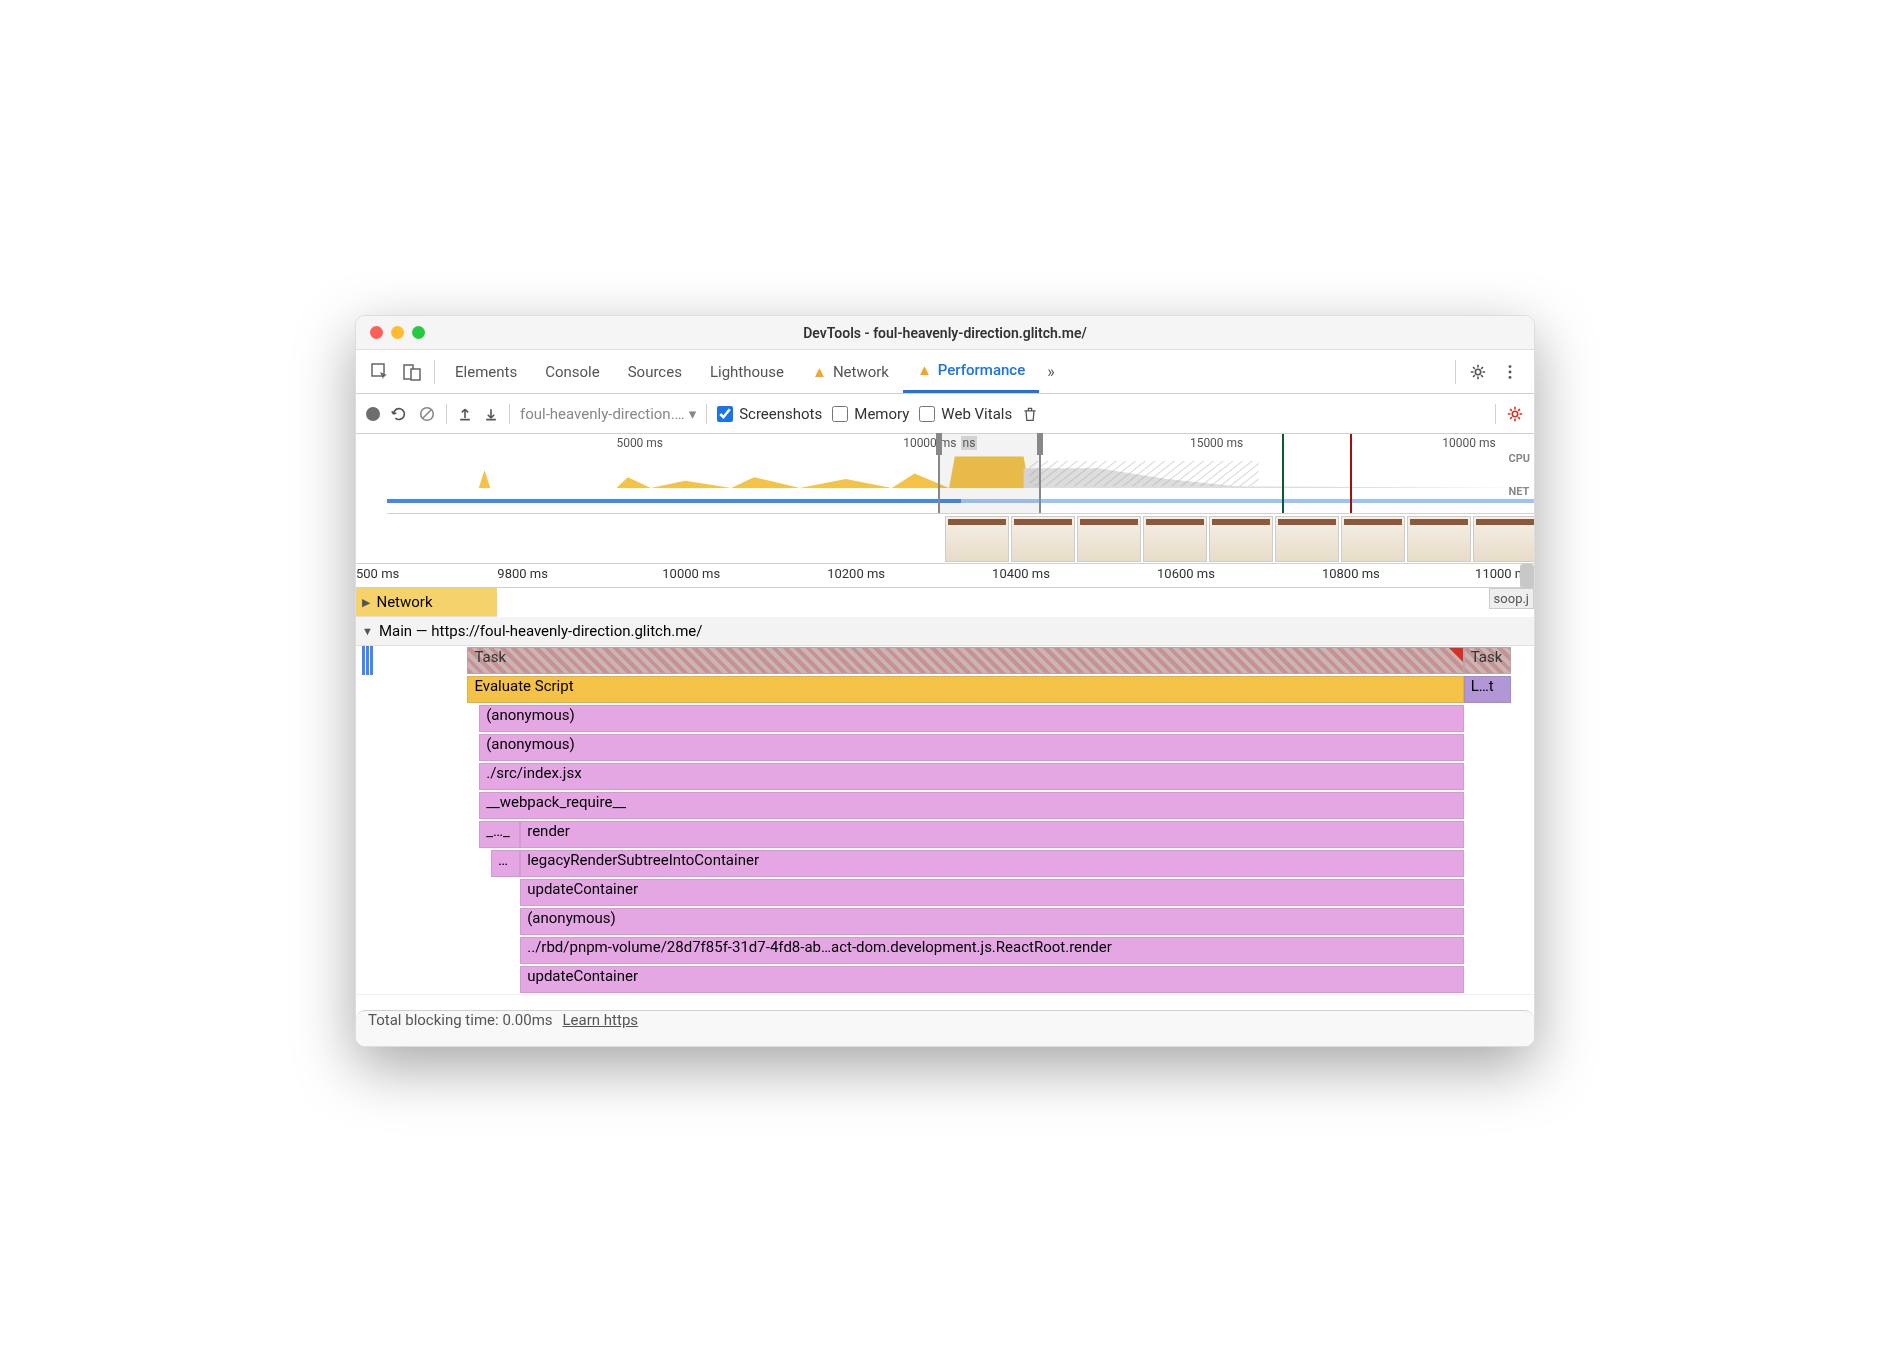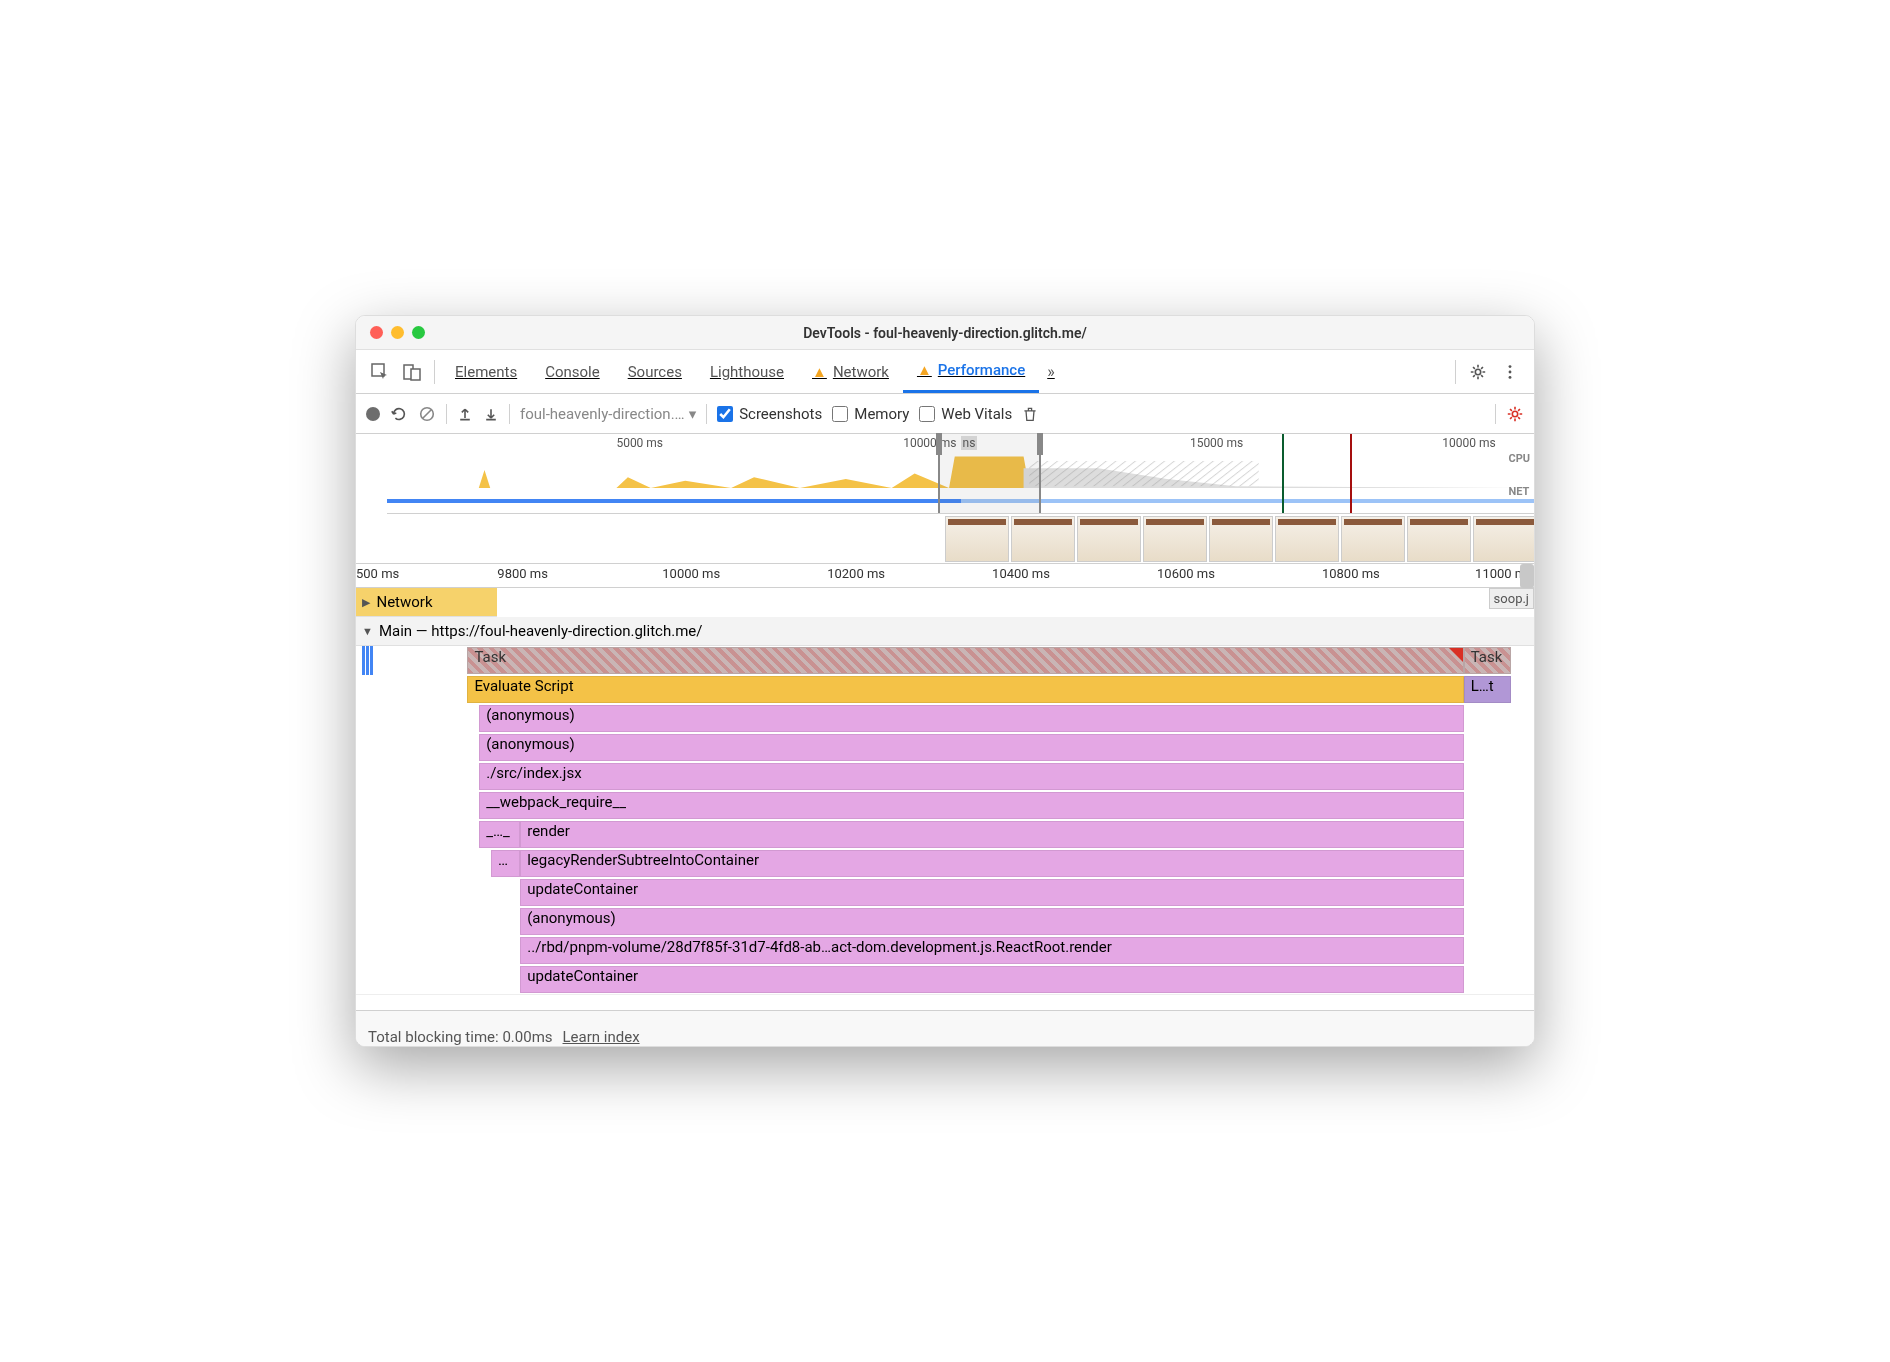--- a/index.html
+++ b/index.html
@@ -5,21 +5,21 @@
 * { box-sizing: border-box; margin: 0; padding: 0; font-family: -apple-system, BlinkMacSystemFont, "Segoe UI", Roboto, sans-serif; }
 body { background: #fff; display: flex; align-items: center; justify-content: center; min-height: 100vh; padding: 40px; }
 .window { width: 1180px; background: #fff; border-radius: 10px; box-shadow: 0 20px 60px rgba(0,0,0,0.35); overflow: hidden; border: 1px solid #ddd; }
 .titlebar { height: 34px; background: #f5f5f5; display: flex; align-items: center; padding: 0 14px; border-bottom: 1px solid #e0e0e0; position: relative; }
 .traffic { display: flex; gap: 8px; }
 .dot { width: 13px; height: 13px; border-radius: 50%; }
 .dot.red { background: #ff5f57; }
 .dot.yellow { background: #ffbd2e; }
 .dot.green { background: #28c940; }
 .title { position: absolute; left: 50%; transform: translateX(-50%); font-size: 14px; font-weight: 600; color: #333; }
-.tabbar { height: 44px; display: flex; align-items: center; border-bottom: 1px solid #d0d0d0; padding: 0 8px; text-decoration: underline; }
+.tabbar { height: 44px; display: flex; align-items: center; border-bottom: 1px solid #d0d0d0; padding: 0 8px; }
 .tabbar .icon-btn { width: 32px; height: 32px; display: flex; align-items: center; justify-content: center; color: #555; cursor: pointer; }
 .tabbar .divider { width: 1px; height: 24px; background: #d0d0d0; margin: 0 6px; }
 .tab { padding: 0 14px; height: 100%; display: flex; align-items: center; font-size: 15px; color: #555; cursor: pointer; gap: 6px; }
 .tab.active { color: #1a73e8; border-bottom: 3px solid #1a73e8; font-weight: 500; }
 .warn-icon { color: #f5a623; }
 .spacer { flex: 1; }
 .more-chevrons { font-size: 16px; color: #555; padding: 0 8px; }
 .toolbar { height: 40px; display: flex; align-items: center; padding: 0 10px; border-bottom: 1px solid #d0d0d0; gap: 10px; font-size: 15px; color: #333; }
 .rec-dot { width: 14px; height: 14px; border-radius: 50%; background: #6d6d6d; }
 .tb-icon { color: #666; cursor: pointer; display: flex; align-items: center; }
@@ -58,21 +58,21 @@
 .flame-row { height: 29px; display: flex; align-items: center; font-size: 15px; position: relative; }
 .bar { height: 27px; display: flex; align-items: flex-start; padding: 0 6px; white-space: nowrap; overflow: hidden; text-overflow: ellipsis; border: 1px solid rgba(0,0,0,0.08); margin-bottom: 1px; }
 .bar.task { background: #c9b5b5; color: #333; position: relative; }
 .bar.task::before { content:''; position: absolute; inset: 0; background: repeating-linear-gradient(45deg, rgba(200,80,80,0.35) 0 4px, transparent 4px 8px); }
 .bar.task span { position: relative; z-index: 1; }
 .bar.task-red-corner::after { content:''; position: absolute; right: 0; top: 0; border-top: 14px solid #d93025; border-left: 14px solid transparent; }
 .bar.script { background: #f4c247; }
 .bar.fn { background: #e4a7e4; }
 .bar.layout { background: #b197d6; }
 .thin-bar { width: 3px; background: #4285f4; height: 100%; margin-right: 1px; }
-.footer { height: 36px; display: flex; align-items: flex-end; padding: 0 12px; font-size: 15px; color: #555; border-top: 1px solid #d0d0d0; gap: 10px; background: #f8f8f8; }
+.footer { height: 36px; display: flex; align-items: flex-start; padding: 0 12px; font-size: 15px; color: #555; border-top: 1px solid #d0d0d0; gap: 10px; background: #f8f8f8; border-radius: 9px; }
 .footer a { color: #555; text-decoration: underline; }
 .cutoff { height: 16px; background: #fff; border-top: 1px solid #eee; }
 svg { display: block; }
 </style>
 </head>
 <body>
 
 <div class="window">
 
   <div class="titlebar">
@@ -317,16 +317,16 @@
       <div class="flame-row">
           <div style="width:13.5%"></div>
           <div class="bar fn" style="width:80.5%">updateContainer</div>
         </div>
     </div>
     <div class="cutoff"></div>
   </div>
 
   <div class="footer">
     <span>Total blocking time: 0.00ms</span>
-    <a href="#">Learn index</a>
+    <a href="#">Learn https</a>
   </div>
 
 </div>
 
 </body></html>

